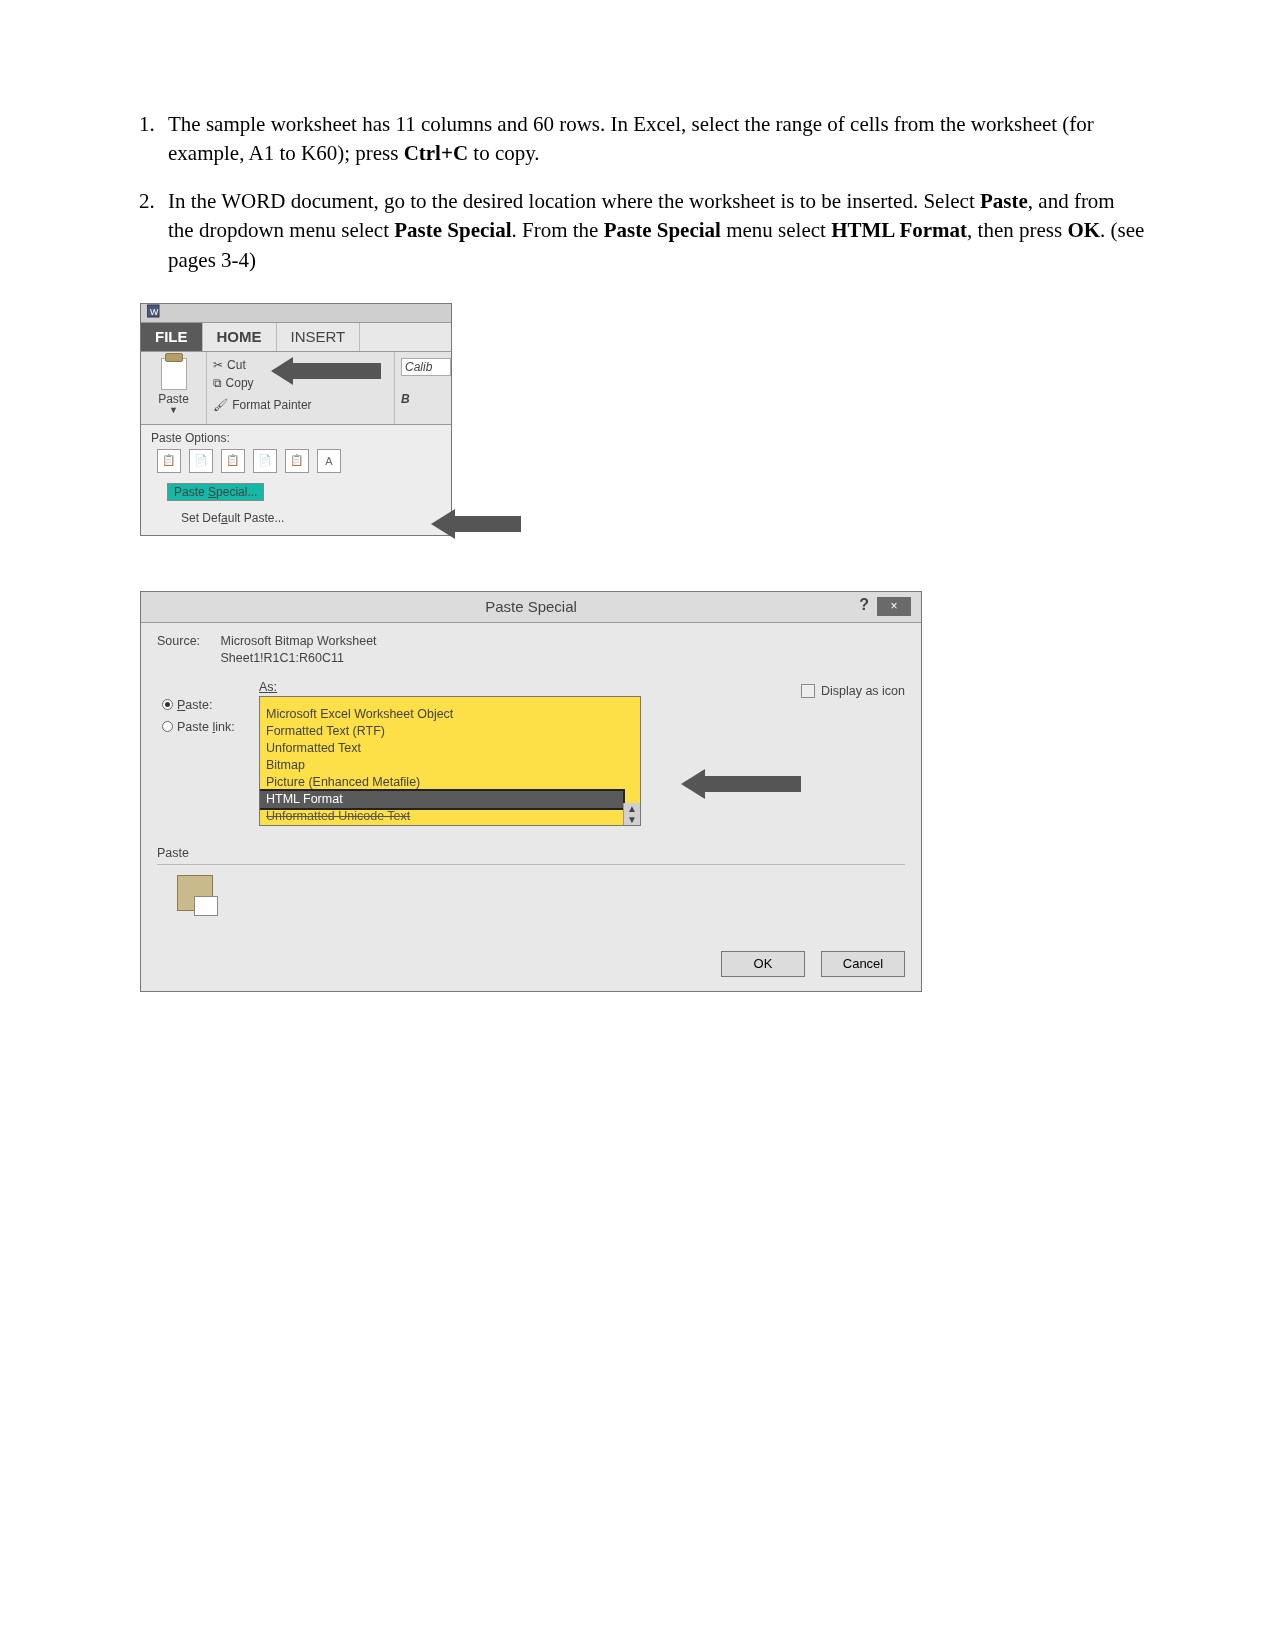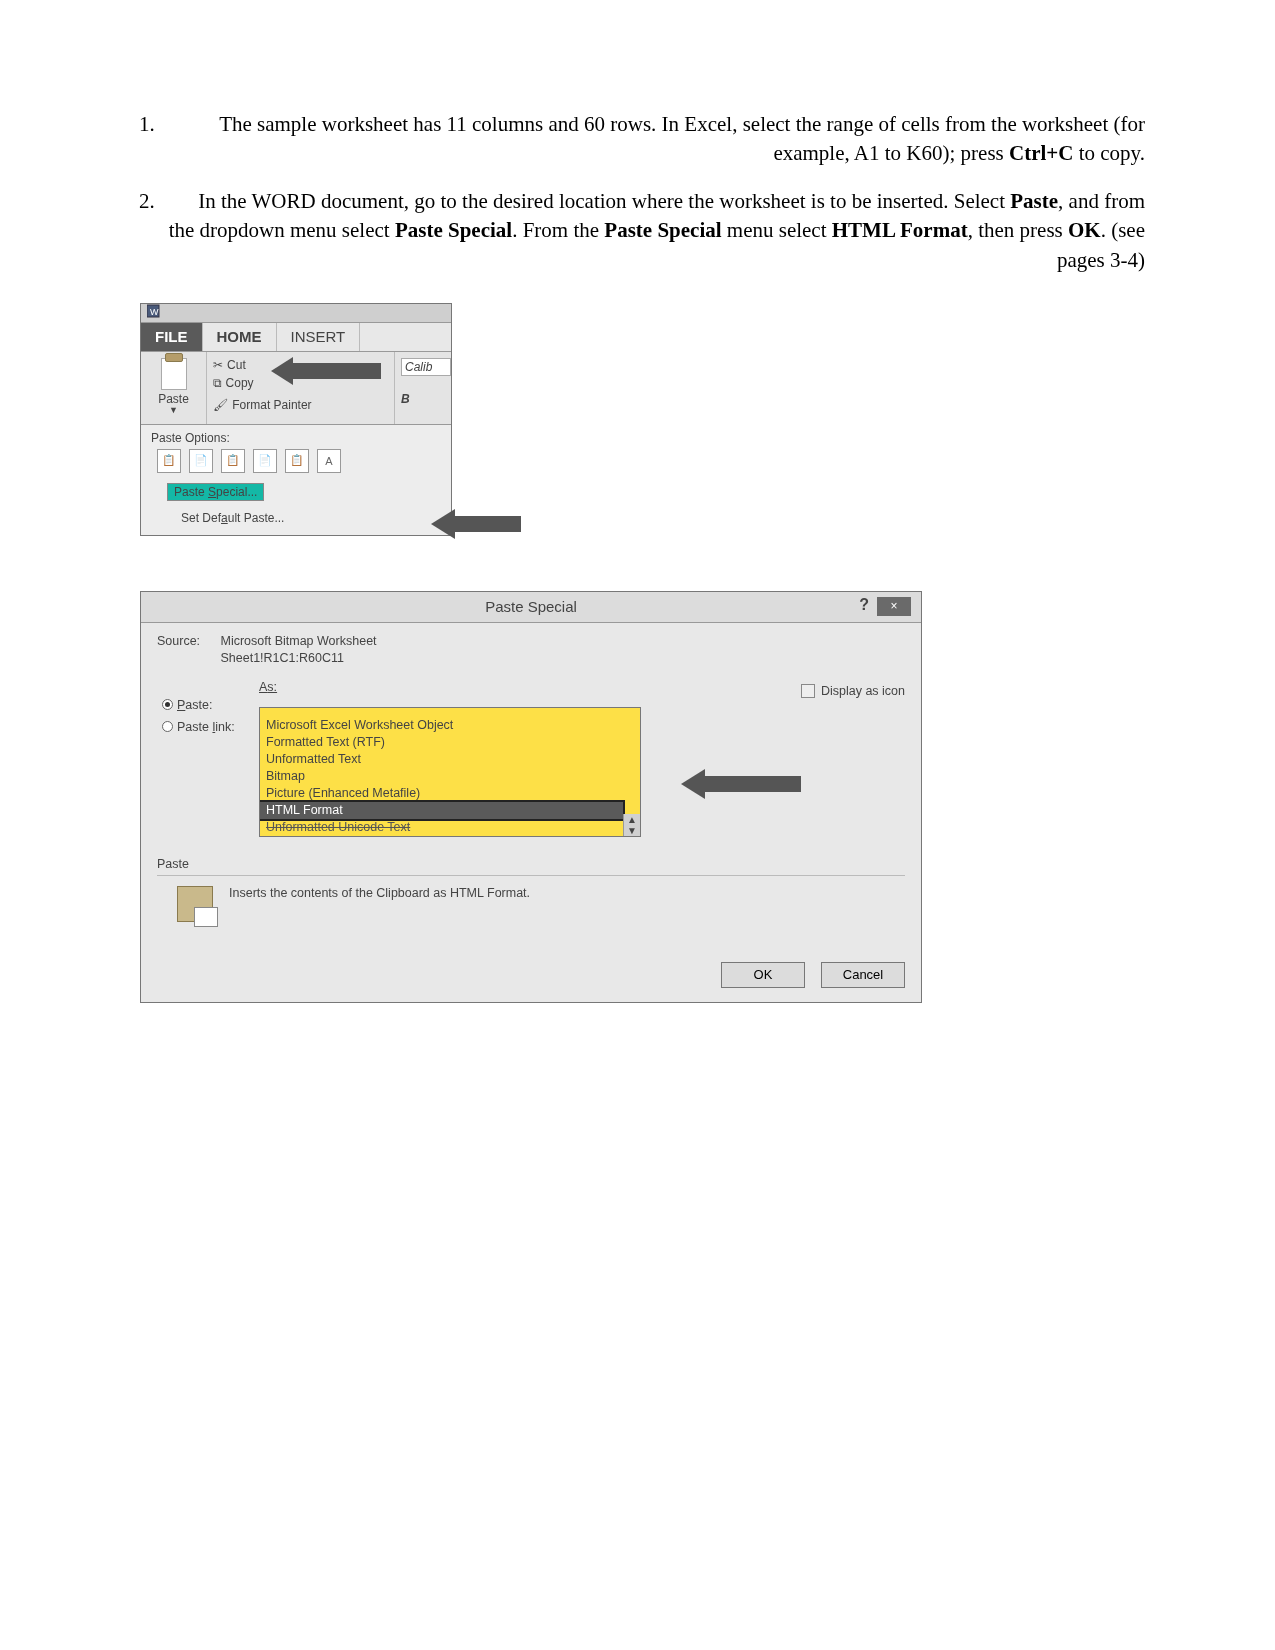--- a/index.html
+++ b/index.html
@@ -20,21 +20,20 @@
   }
   ol.steps {
     font-size: 21px;
     line-height: 1.4;
     padding-left: 30px;
     margin: 0;
   }
   ol.steps li {
     margin-bottom: 18px;
     padding-left: 8px;
-    text-align: right;
   }
   b { font-weight: bold; }
 
   
   .shot {
     border: 1px solid #777;
     background: #e8e8e8;
     font-family: "Segoe UI", Tahoma, sans-serif;
     font-size: 13px;
     color: #444;
@@ -191,21 +190,21 @@
   .src-row { font-size:12.5px; line-height:1.4; margin-bottom: 12px;}
   .src-row .lbl { display:inline-block; width:60px;}
   .src-row .val {}
   .as-row { display:flex; align-items:flex-start; gap:12px;}
   .radios { font-size:12.5px; line-height:1.8; width:90px; padding-top:14px;}
   .radios label { display:block; white-space:nowrap;}
   .radios input { vertical-align:-1px; margin-right:4px;}
   .radios input[type=radio]{appearance:none;width:11px;height:11px;border:1px solid #666;border-radius:50%;display:inline-block;position:relative;background:#fff;}
   .radios input[type=radio]:checked::after{content:"";position:absolute;left:2px;top:2px;width:5px;height:5px;border-radius:50%;background:#333;}
   .as-col { flex:1; }
-  .as-lbl { font-size:12.5px; margin-bottom:13px; text-decoration: underline; text-decoration-style: solid;}
+  .as-lbl { font-size:12.5px; margin-bottom:2px; text-decoration: underline; text-decoration-style: solid;}
   .listbox {
     height: 128px;
     background:#fde047; border:1px solid #777;
     overflow:hidden;
     font-size:12.5px;
     position:relative;
     width: 380px;
     display:flex;
     align-items:flex-end;
   }
@@ -381,21 +380,20 @@
       <div class="arrow3">
           <div class="head"></div>
           <div class="shaft"></div>
         </div>
 
       <div class="result-block">
         <div class="result-hdr">Paste</div>
         <div style="border-top:1px solid #bbb;margin:2px 0 10px 0;"></div>
         <div class="result-row">
           <div class="ric"></div>
-          <div>Inserts the contents of the Clipboard as HTML Format.</div>
         </div>
       </div>
 
       <div class="dlg-buttons">
         <button>OK</button>
         <button>Cancel</button>
       </div>
     </div>
   </div>
 

